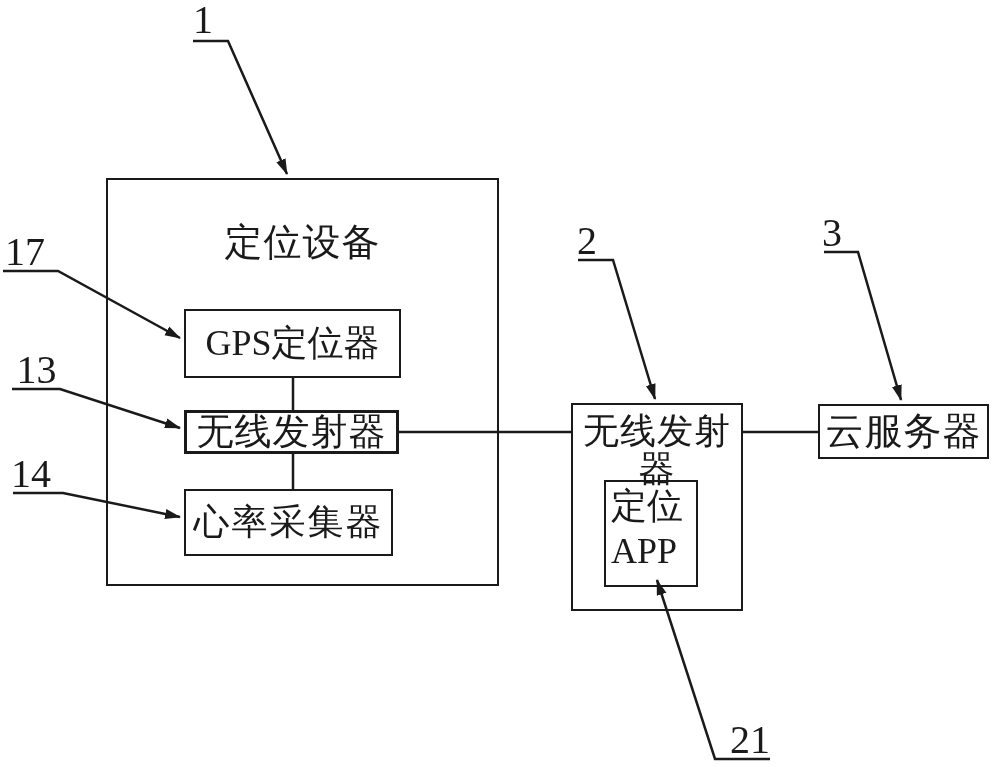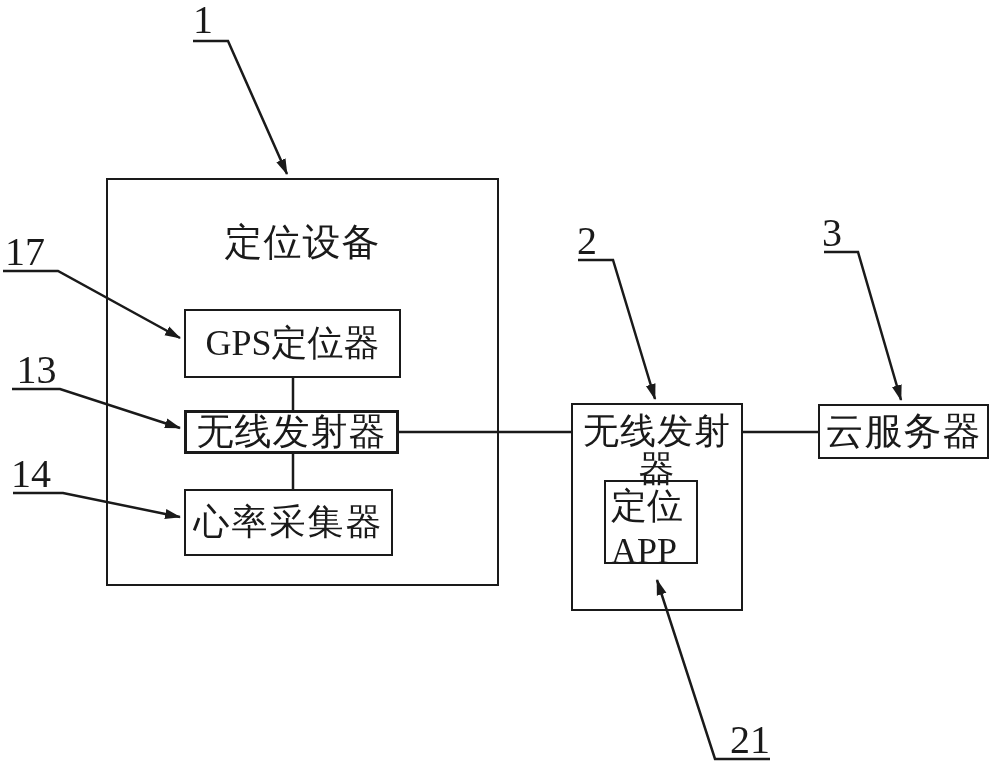--- a/index.html
+++ b/index.html
@@ -46,21 +46,21 @@
   .phone-title {
     position: absolute;
     left: 0; top: 7px;
     width: 100%;
     text-align: center;
     font-size: 36px;
     letter-spacing: 1px;
     line-height: 38px;
   }
   .app-box {
-    left: 31px; top: 75px; width: 94px; height: 84px;
+    left: 31px; top: 75px; width: 94px; height: 107px;
     font-size: 36px;
     line-height: 45px;
     padding: 2px 0 8px 5px;
   }
   .app-box span { display: block; }
   .cloud-box { left: 818px; top: 404px; width: 171px; height: 55px; font-size: 38px; letter-spacing: 1px; }
   .ref {
     position: absolute;
     font-size: 40px;
     line-height: 38px;

